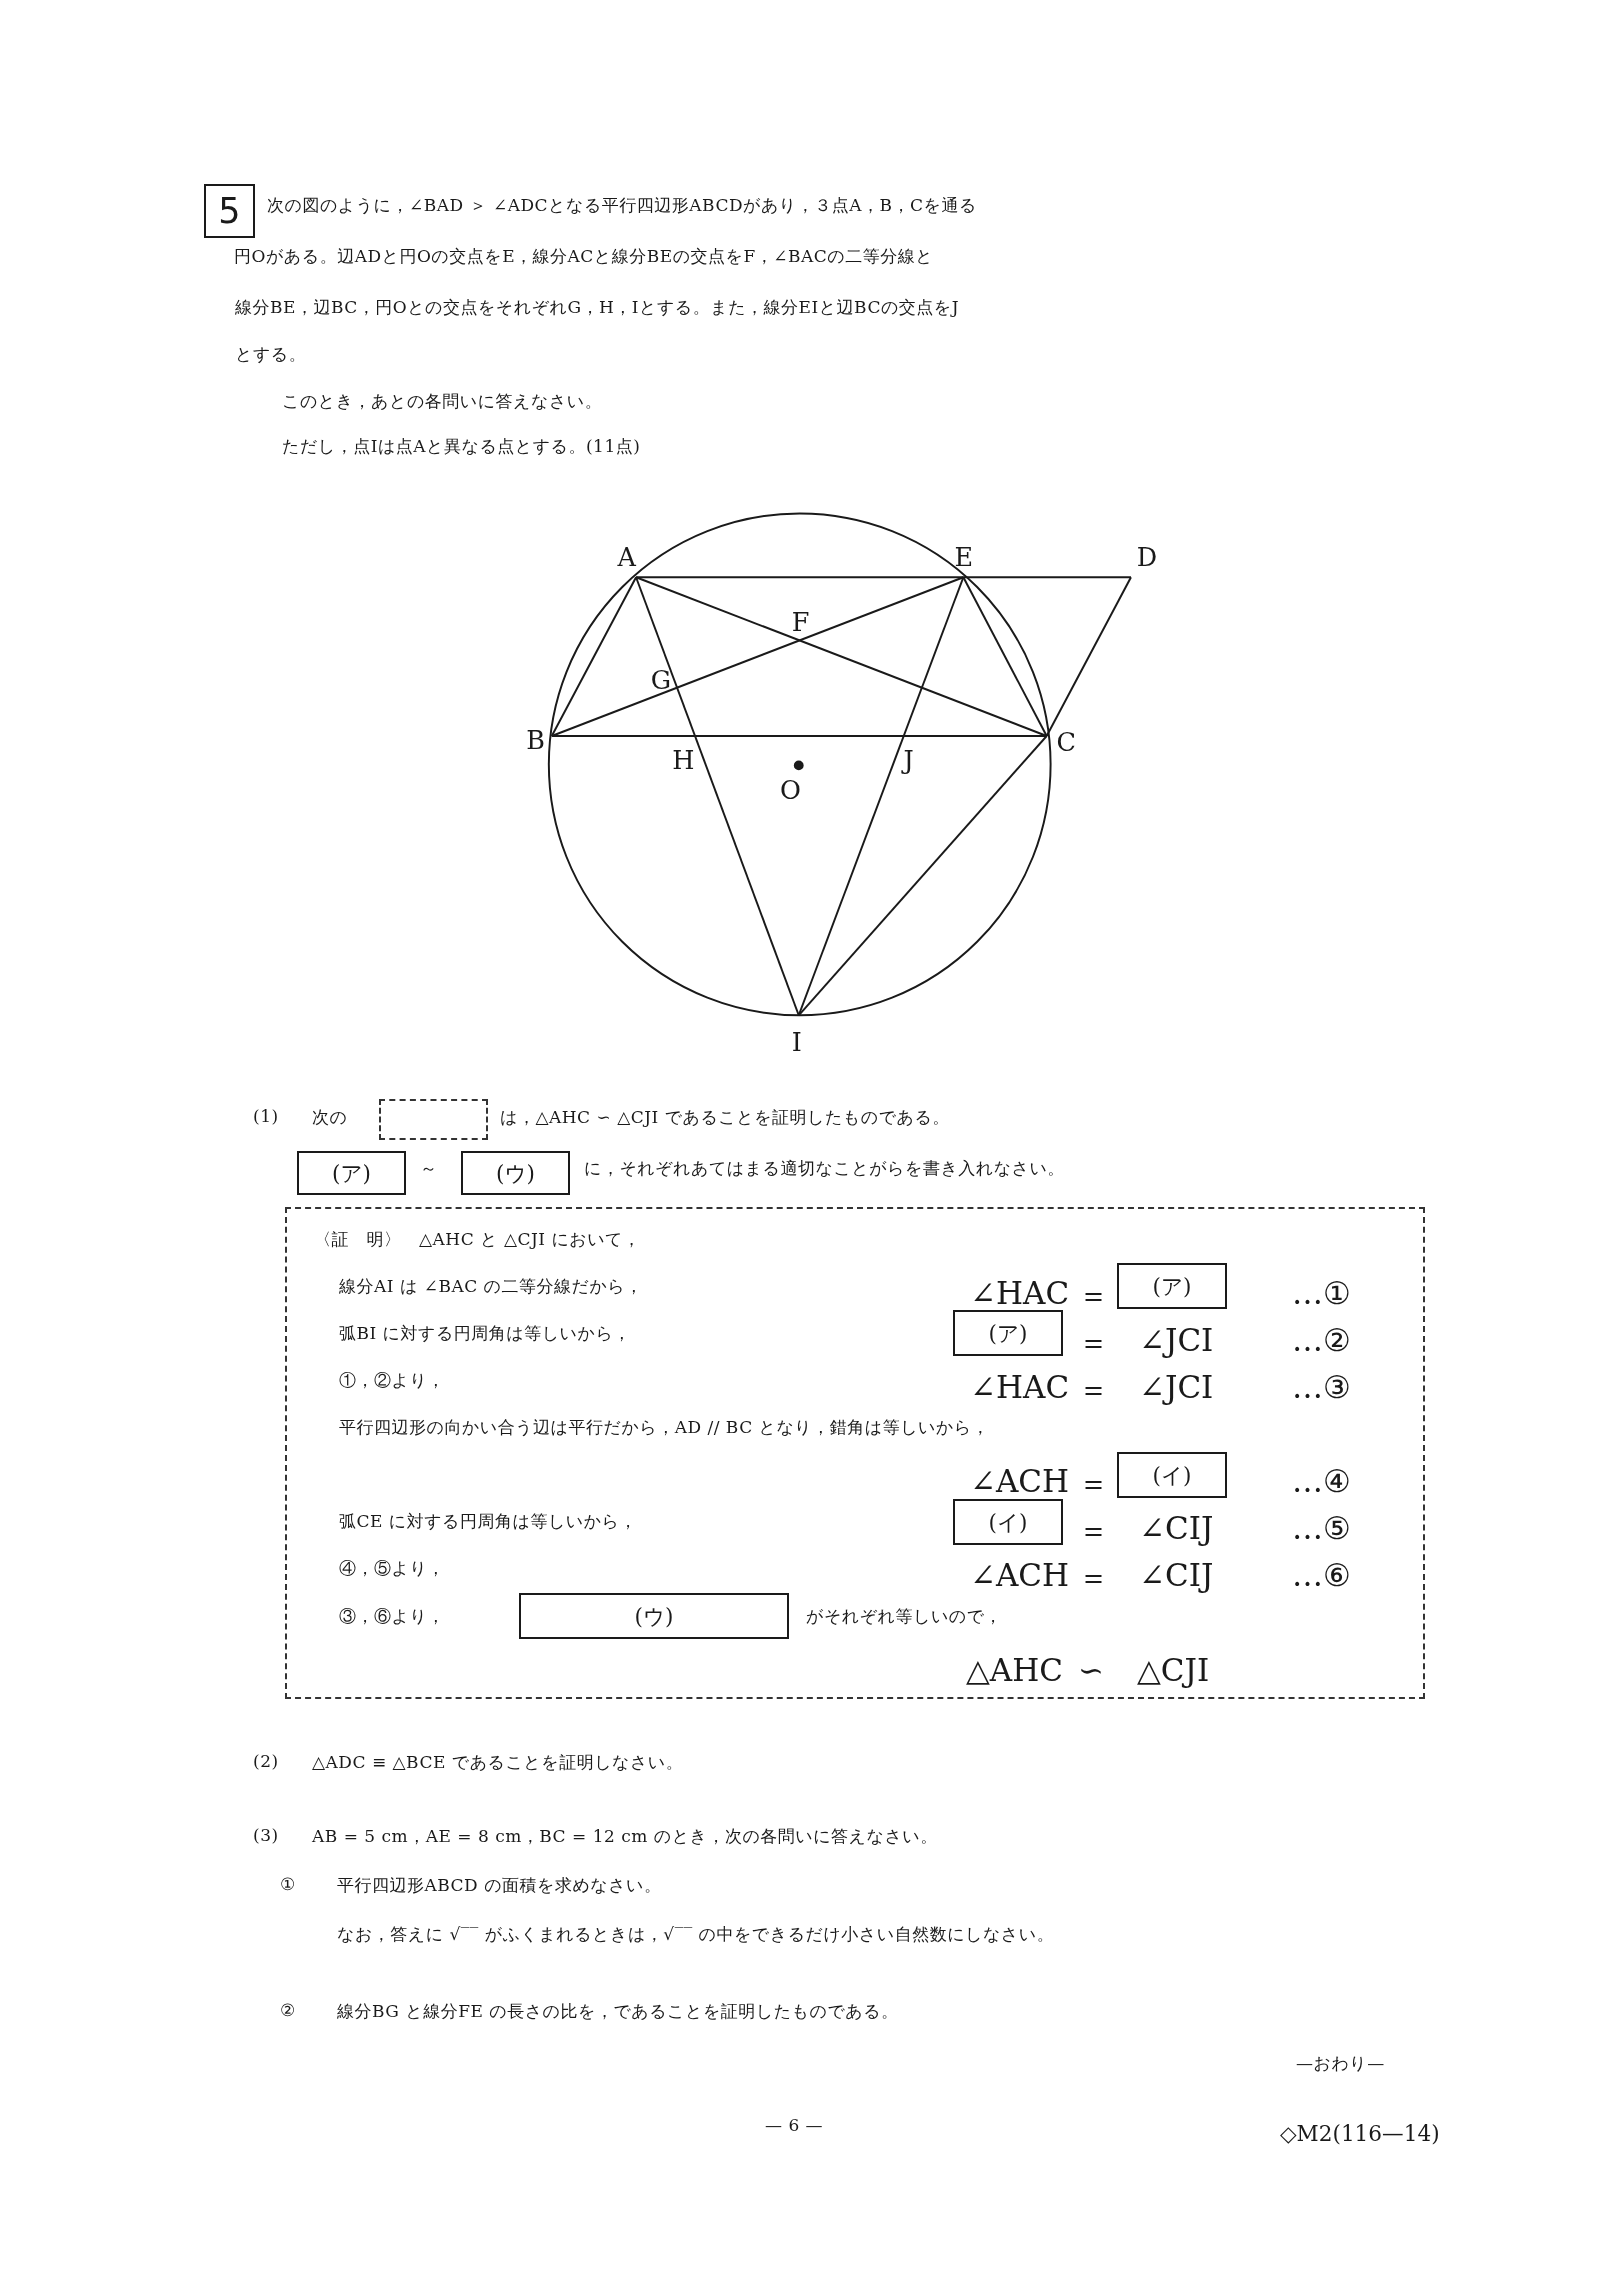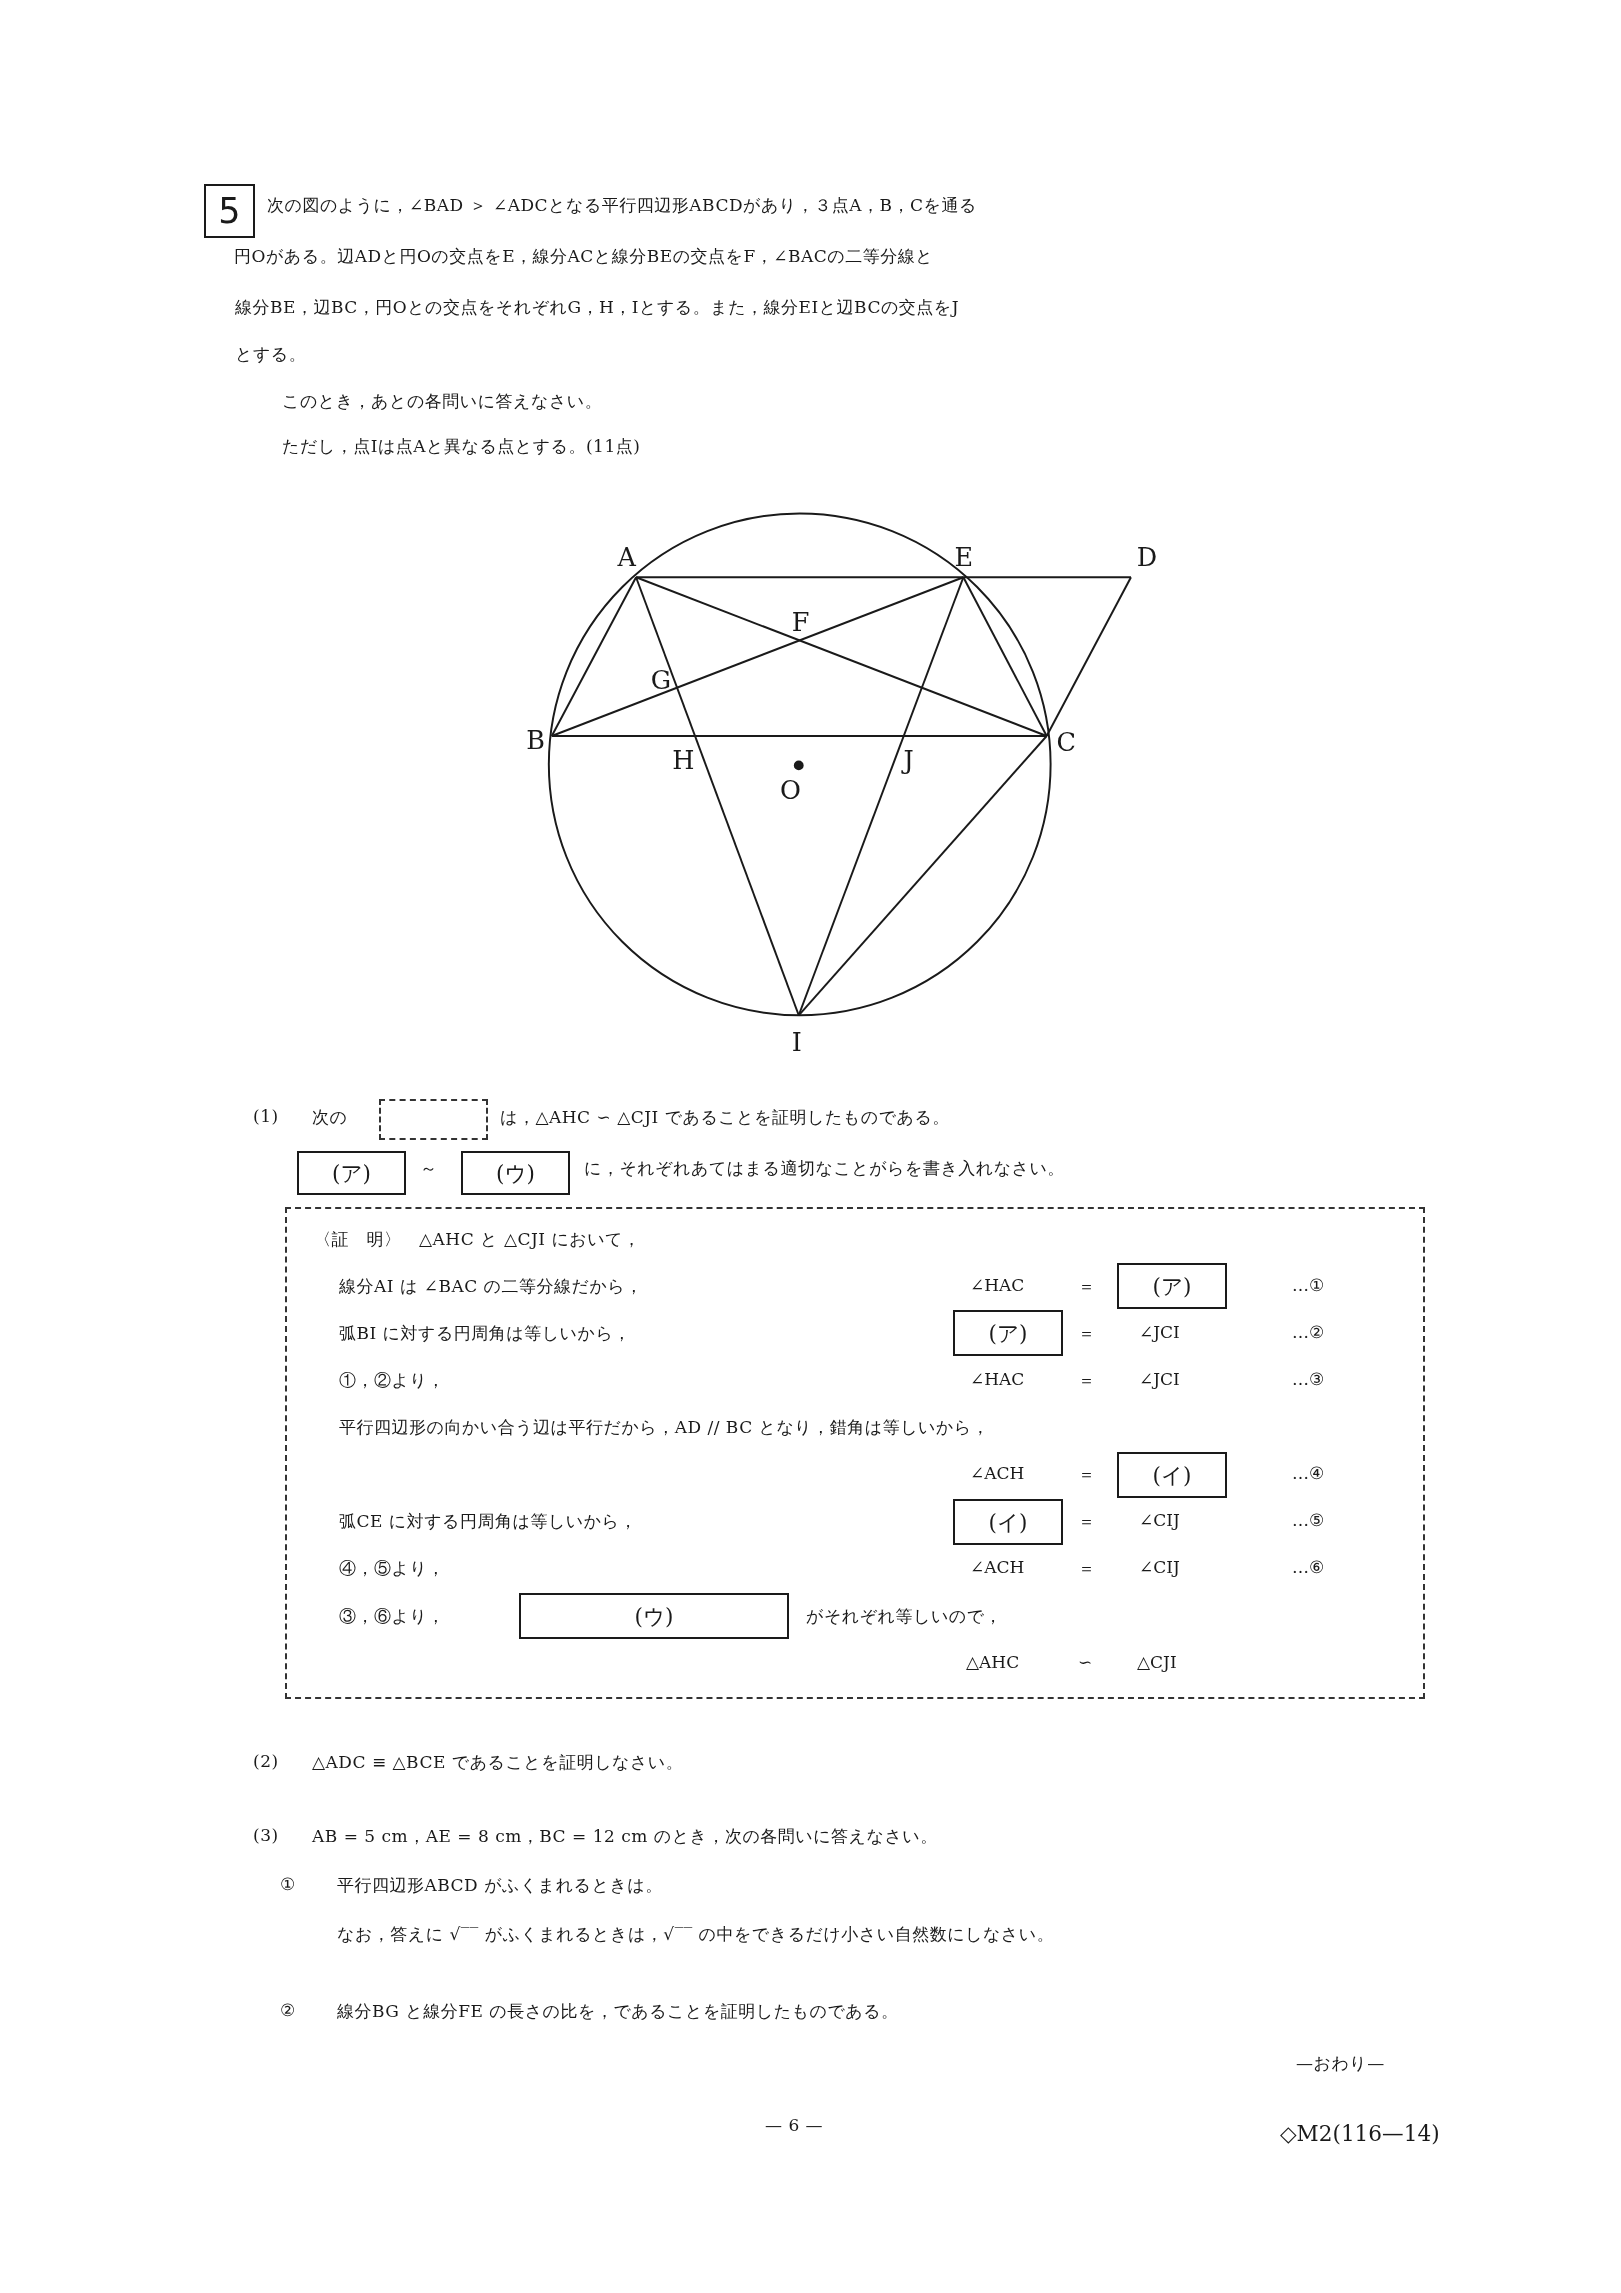--- a/index.html
+++ b/index.html
@@ -10,21 +10,21 @@
   .qnum-box { position:absolute; left:204px; top:184px; width:51px; height:54px;
               border:2.9px solid #1a1a1a; box-sizing:border-box;
               font-family:"DejaVu Sans","Liberation Sans",sans-serif; font-size:35px;
               display:flex; align-items:center; justify-content:center; }
   .solid-box { position:absolute; border:2.9px solid #1a1a1a; box-sizing:border-box;
                display:flex; align-items:center; justify-content:center;
                font-size:21.6px; }
   .dash-box { position:absolute; border:2px dashed #333; box-sizing:border-box; }
   .diagram { position:absolute; left:0; top:0; }
   .lbl { font-family:"DejaVu Serif","Liberation Serif",serif; font-size:26px; }
-  .eq { position:absolute; font-size:17px; }
+  .eq { position:absolute; font-size:31px; }
 </style>
 </head>
 <body>
 
 <div class="qnum-box">
   <span>5</span>
 </div>
 
 <div class="abs txt" style="left:267px;top:194px;">次の図のように，∠BAD ＞ ∠ADCとなる平行四辺形ABCDがあり，３点A，B，Cを通る</div>
 <div class="abs txt" style="left:234px;top:245px;text-align:right;">円Oがある。辺ADと円Oの交点をE，線分ACと線分BEの交点をF，∠BACの二等分線と</div>
@@ -137,21 +137,21 @@
 <div class="eq" style="left:966px;top:1652px;">△AHC</div>
 <div class="eq" style="left:1078px;top:1652px;">∽</div>
 <div class="eq" style="left:1137px;top:1652px;">△CJI</div>
 
 <div class="abs txt" style="left:253px;top:1751px;">(2)</div>
 <div class="abs txt" style="left:312px;top:1751px;">△ADC ≡ △BCE であることを証明しなさい。</div>
 
 <div class="abs txt" style="left:253px;top:1825px;">(3)</div>
 <div class="abs txt" style="left:312px;top:1825px;">AB = 5 cm，AE = 8 cm，BC = 12 cm のとき，次の各問いに答えなさい。</div>
 <div class="abs txt" style="left:280px;top:1874px;">①</div>
-<div class="abs txt" style="left:337px;top:1874px;">平行四辺形ABCD がふくまれるときは。</div>
+<div class="abs txt" style="left:337px;top:1874px;">平行四辺形ABCD の面積を求めなさい。</div>
 <div class="abs txt" style="left:337px;top:1923px;">なお，答えに √‾‾ がふくまれるときは，√‾‾ の中をできるだけ小さい自然数にしなさい。</div>
 <div class="abs txt" style="left:280px;top:2000px;">②</div>
 <div class="abs txt" style="left:337px;top:2000px;">線分BG と線分FE の長さの比を，であることを証明したものである。</div>
 
 <div class="abs txt" style="left:1296px;top:2052px;">—おわり—</div>
 <div class="abs txt" style="left:765px;top:2115px;">— 6 —</div>
 <div class="abs" style="left:1280px;top:2121px;font-size:21.6px;">◇M2(116—14)</div>
 
 
 </body></html>

